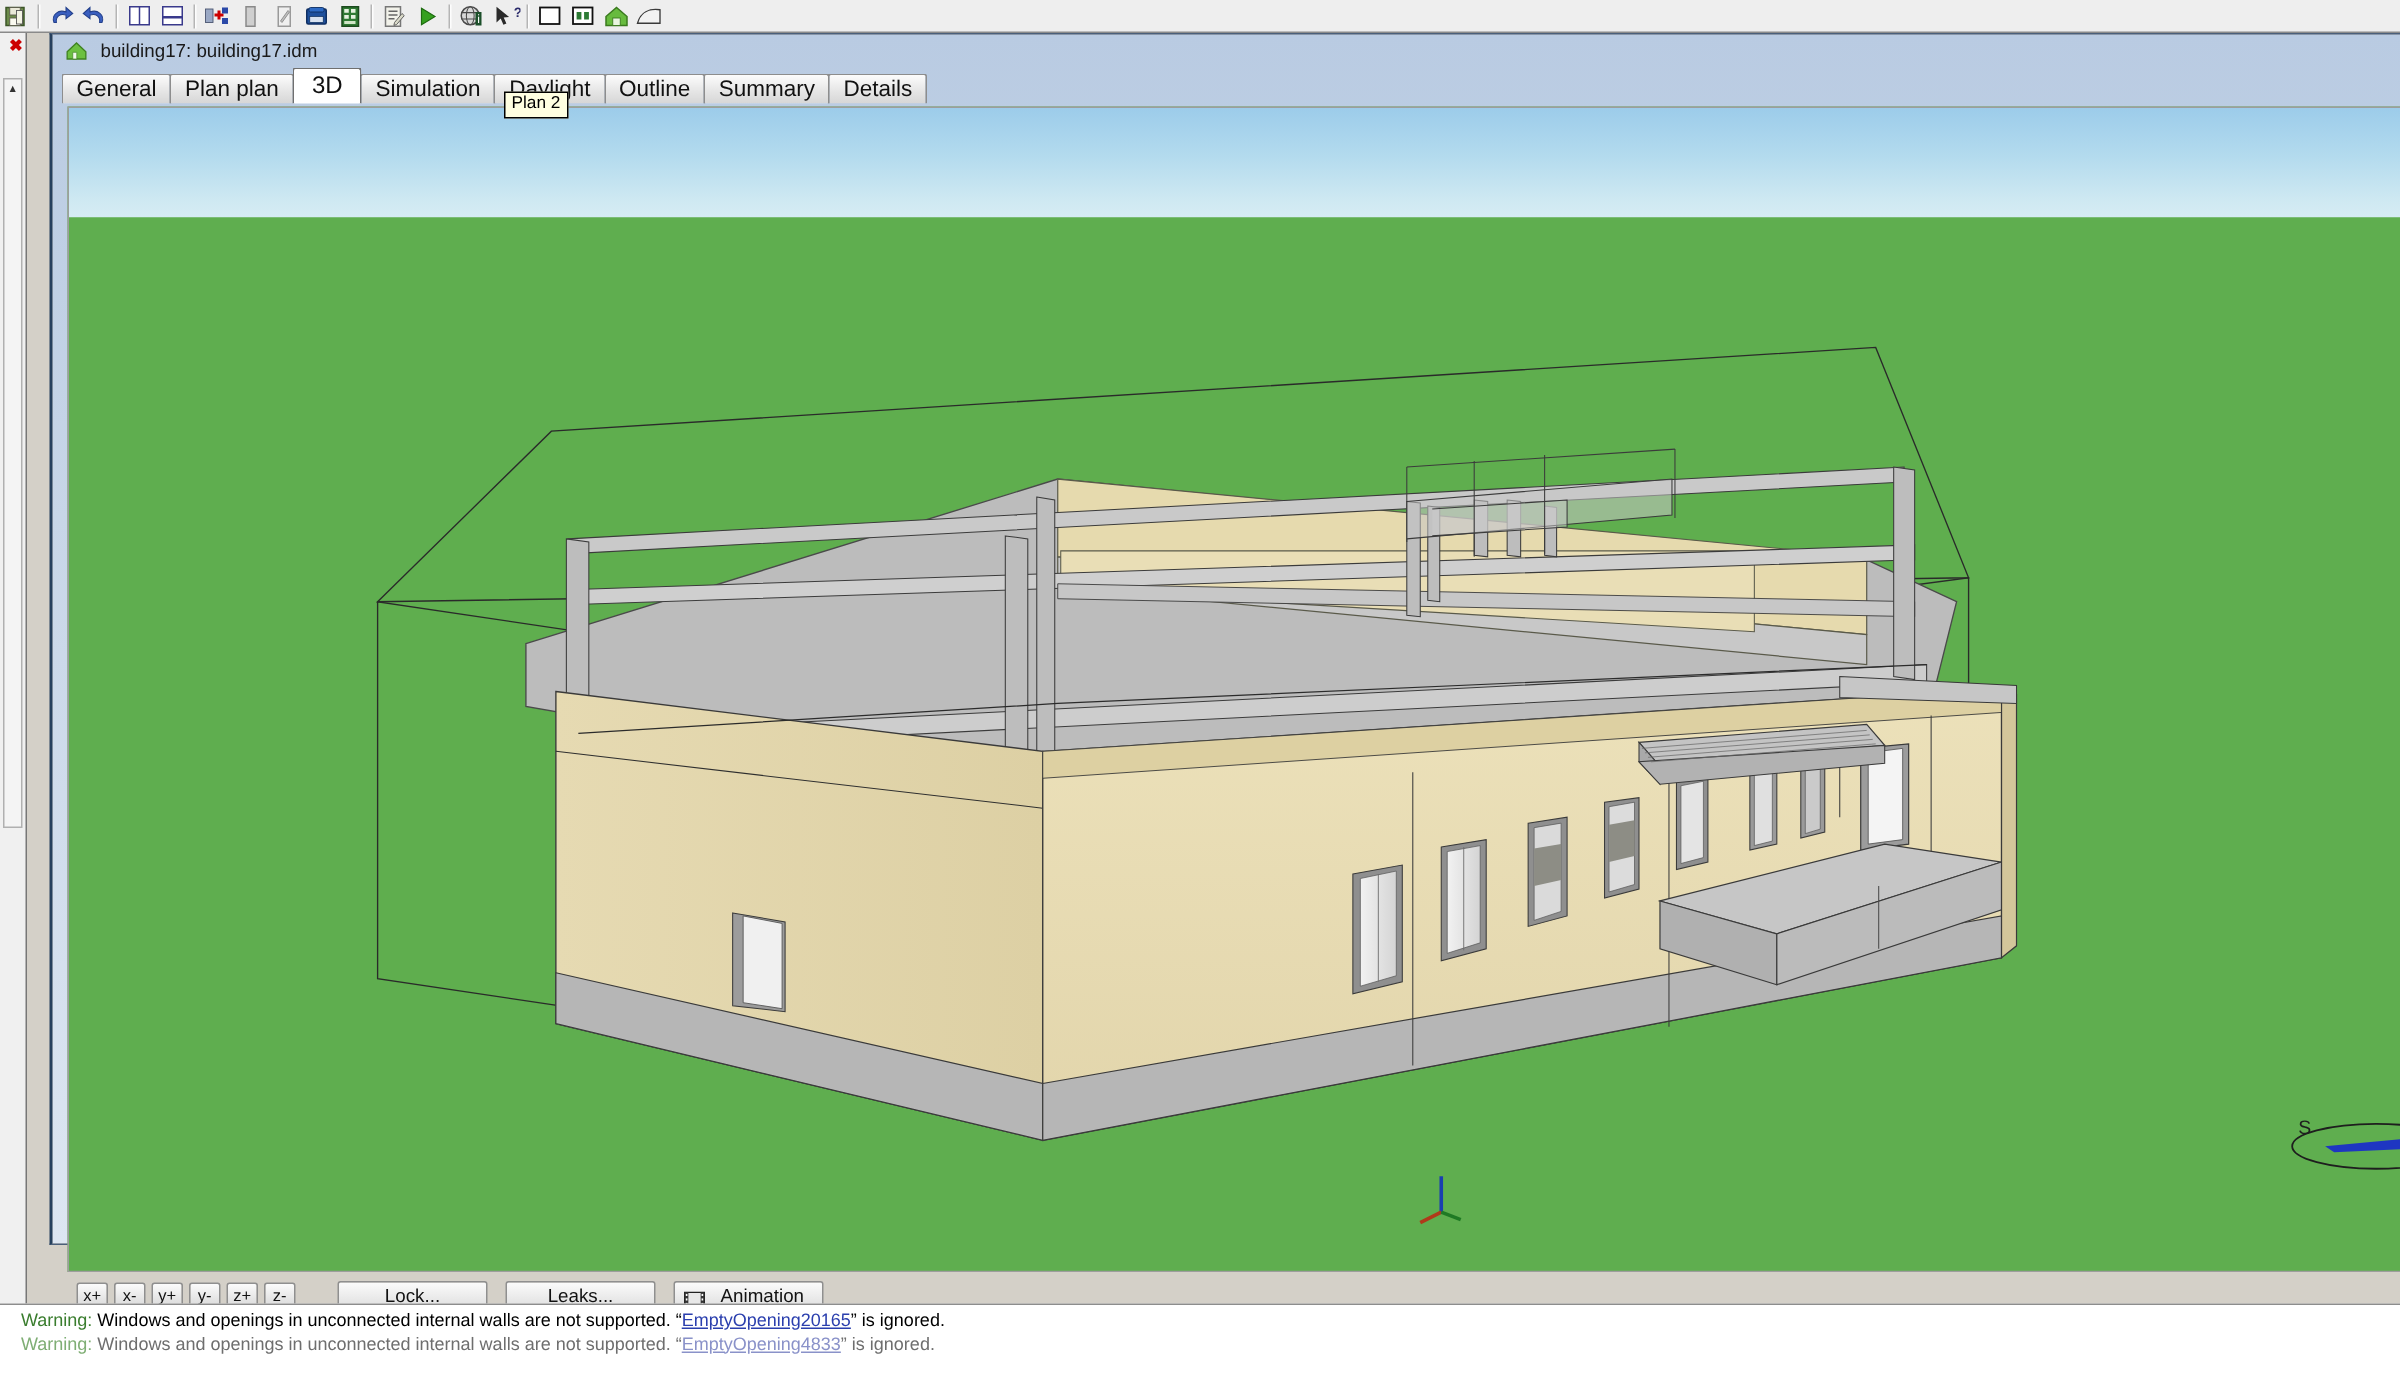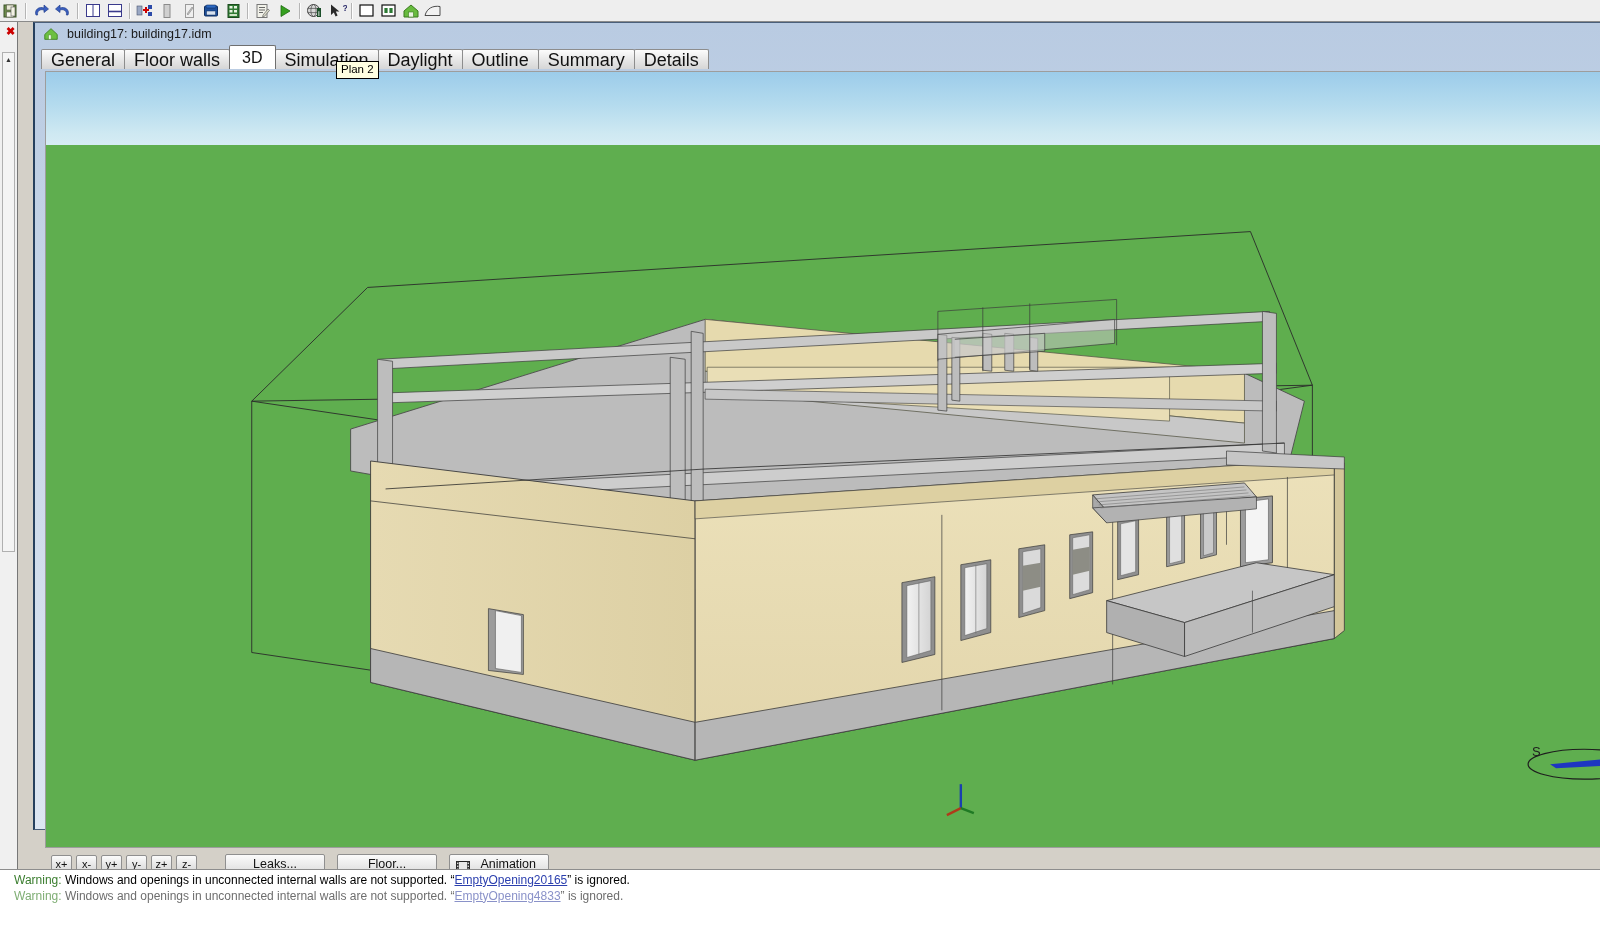--- a/index.html
+++ b/index.html
@@ -64,21 +64,21 @@
   #tabstrip {
     position: absolute; left: 6px; top: 24px; height: 22px;
     display: flex; align-items: flex-end;
   }
   .tab {
     height: 20px; padding: 0 9px;
     background: linear-gradient(to bottom,#fcfcfc 0%, #e6e6e6 55%, #d6d6d6 100%);
     border: 1px solid #8d8d8d; border-bottom: none;
     border-top-left-radius: 2px; border-top-right-radius: 2px;
     display: flex; align-items: center; justify-content: center;
-    font-size: 18px; color: #111; margin-right: -1px;
+    font-size: 15px; color: #111; margin-right: -1px;
     line-height: 18px;
   }
   .tab.active {
     height: 24px; background: #ffffff; border-color: #6f6f6f;
     font-size: 16px; z-index: 4; position: relative; padding: 0 12px;
   }
   #tooltip {
     position: absolute; left: 336px; top: 61px;
     background: #ffffe1; border: 1px solid #000;
     font-size: 11.5px; padding: 1px 4px 2px 4px; z-index: 30;
@@ -298,21 +298,21 @@
         </svg>
       </div>
       <div id="child-title-text">building17: building17.idm</div>
     </div>
 
     <div id="tabstrip">
       <div class="tab">
           <span>General</span>
         </div>
       <div class="tab">
-          <span>Floor walls</span>
+          <span>Plan plan</span>
         </div>
       <div class="tab active">
           <span>3D</span>
         </div>
       <div class="tab">
           <span>Simulation</span>
         </div>
       <div class="tab">
           <span>Daylight</span>
         </div>
@@ -507,24 +507,24 @@
           <span>y-</span>
         </div>
       <div class="axbtn">
           <span>z+</span>
         </div>
       <div class="axbtn">
           <span>z-</span>
         </div>
 
       <div class="widebtn" id="btn-show">
-        <span>Leaks...</span>
+        <span>Lock...</span>
       </div>
       <div class="widebtn" id="btn-lock">
-        <span>Floor...</span>
+        <span>Leaks...</span>
       </div>
       <div class="widebtn" id="btn-anim">
         <span class="film-icon">
           <svg width="14" height="11" viewBox="0 0 14 11">
             <rect x="0.5" y="0.5" width="13" height="10" fill="#e8e8e8" stroke="#222"></rect>
             <rect x="0.5" y="0.5" width="2.4" height="10" fill="#333"></rect>
             <rect x="11.1" y="0.5" width="2.4" height="10" fill="#333"></rect>
             <rect x="1.2" y="1.6" width="1.1" height="1.4" fill="#fff"></rect>
             <rect x="1.2" y="4.6" width="1.1" height="1.4" fill="#fff"></rect>
             <rect x="1.2" y="7.6" width="1.1" height="1.4" fill="#fff"></rect>

